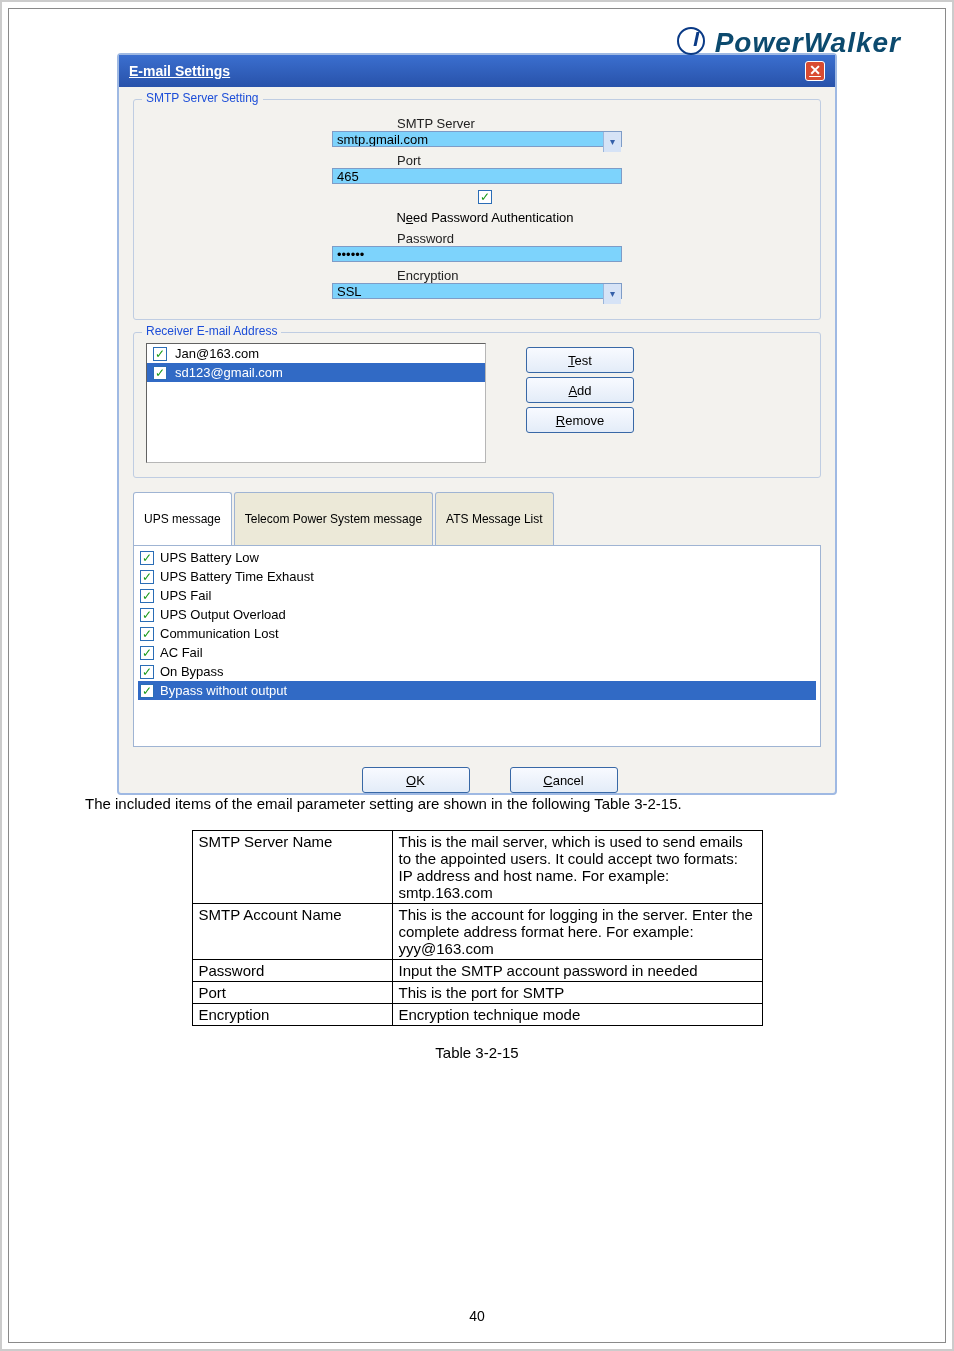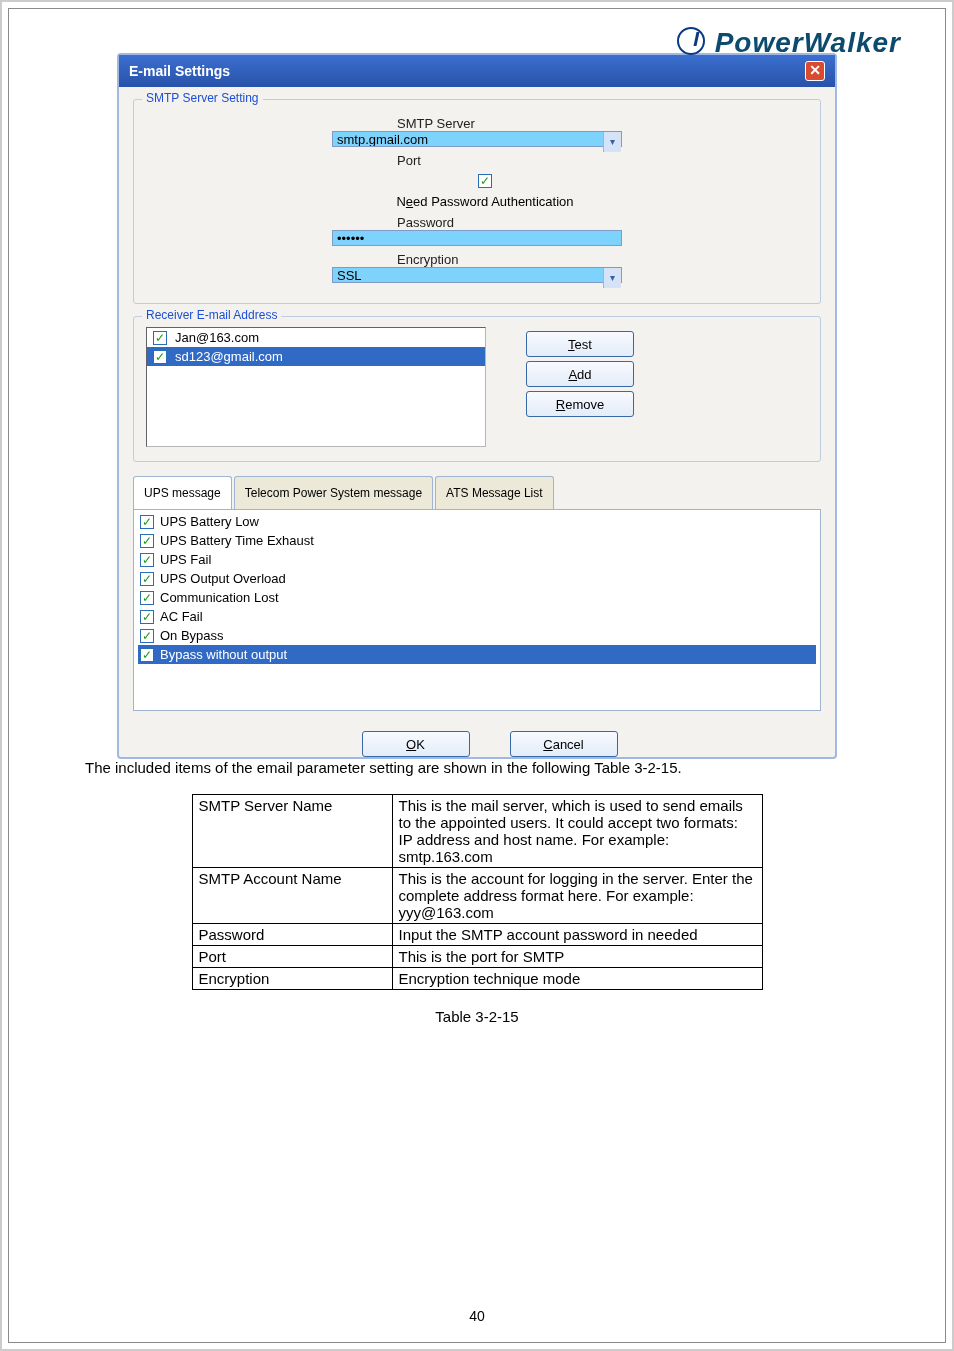--- a/index.html
+++ b/index.html
@@ -60,20 +60,21 @@
   }
   .dialog-title {
     background: linear-gradient(#3b6fcf, #2852aa);
     color: #fff;
     font-weight: bold;
     padding: 6px 10px;
     font-size: 14px;
     display: flex;
     justify-content: space-between;
     align-items: center;
+    text-decoration: underline;
   }
   .close-btn {
     width: 20px; height: 20px;
     background: #d94b31;
     border: 1px solid #fff;
     border-radius: 3px;
     color: #fff;
     text-align: center;
     line-height: 16px;
     font-size: 14px;
@@ -170,21 +171,21 @@
     cursor: pointer;
   }
   .tabs-wrap { margin: 14px 14px 8px 14px; }
   .tabs {
     display: flex;
     font-size: 12px;
   }
   .tab {
     border: 1px solid #9fb4d3;
     border-bottom: none;
-    padding: 9px 10px;
+    padding: 19px 10px;
     background: #ece9d8;
     border-radius: 3px 3px 0 0;
     margin-right: 2px;
     cursor: pointer;
   }
   .tab.active {
     background: #fff;
     font-weight: normal;
   }
   .tab-body {
@@ -257,20 +258,21 @@
     <div class="form-row">
       <span class="form-label">SMTP Server</span>
       <span class="combo-wrap">
         <input class="text-input" value="smtp.gmail.com" style="">
         <span class="combo-btn">▾</span>
       </span>
     </div>
 
     <div class="form-row">
       <span class="form-label">Port</span>
+      <input class="text-input" value="465" style="">
     </div>
 
 
     <div class="form-row checkbox-row">
       <span class="chk">✓</span>
       <span><span>N</span><span class="underline">e</span><span>ed Password Authentication</span></span>
     </div>
 
     <div class="form-row">
       <span class="form-label">Password</span>

